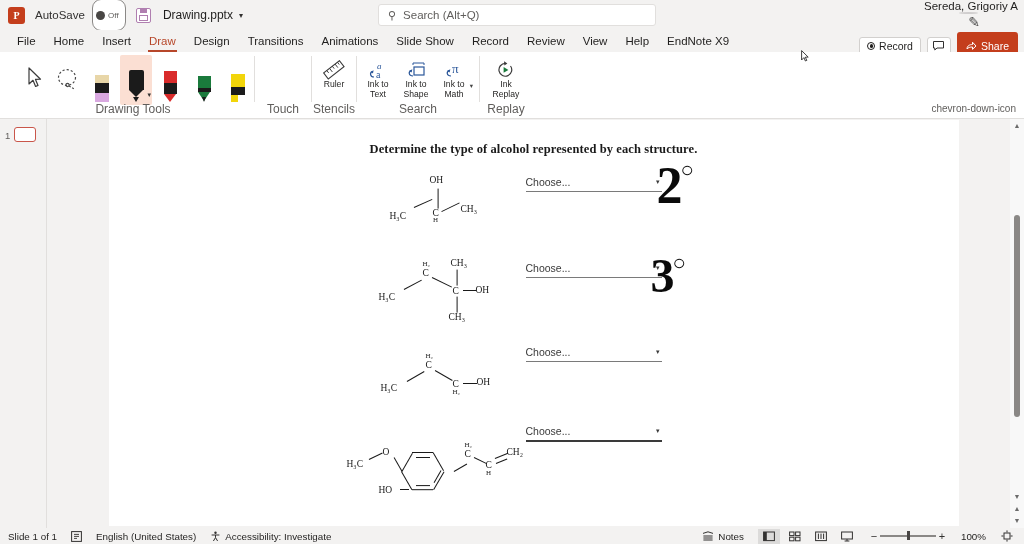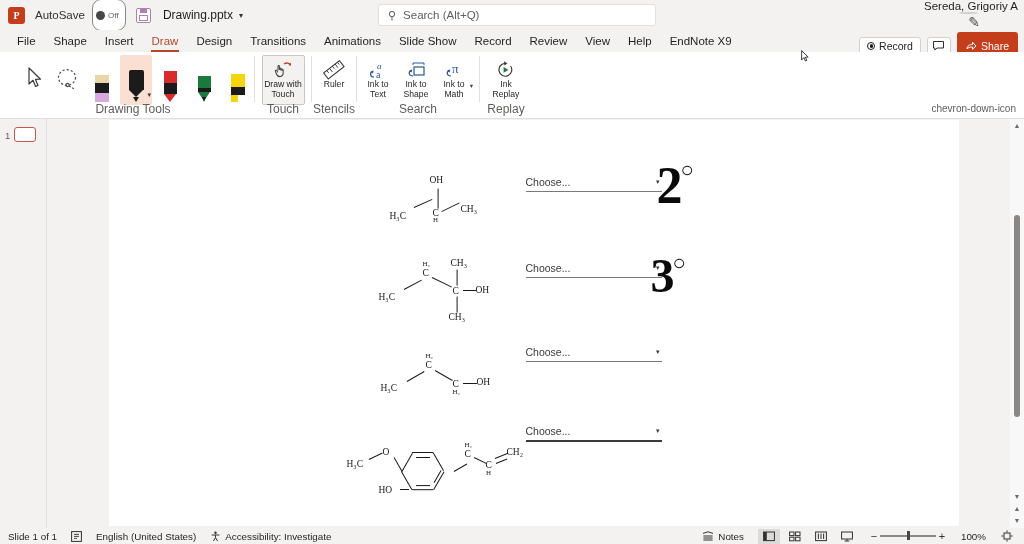--- a/index.html
+++ b/index.html
@@ -276,21 +276,21 @@
       <svg width="10" height="10" viewBox="0 0 10 10">
         <rect x="0.5" y="1.5" width="8" height="7" fill="none" stroke="#323130" stroke-width="1"></rect>
       </svg>
     </div>
     <div class="tb-icon close-btn">✕</div>
   </div>
 </div>
 
 <div class="ribbon-tabs">
   <div class="rtab">File</div>
-  <div class="rtab">Shape</div>
+  <div class="rtab">Home</div>
   <div class="rtab">Insert</div>
   <div class="rtab active">Draw</div>
   <div class="rtab">Design</div>
   <div class="rtab">Transitions</div>
   <div class="rtab">Animations</div>
   <div class="rtab">Slide Show</div>
   <div class="rtab">Record</div>
   <div class="rtab">Review</div>
   <div class="rtab">View</div>
   <div class="rtab">Help</div>
@@ -375,36 +375,20 @@
           <div style="height:7px;width:7px;background:#f2d50a;"></div>
         </div>
       </div>
     </div>
     <div class="rgroup-label">Drawing Tools</div>
   </div>
 
   <div class="rsep"></div>
 
   <div class="rgroup" style="width:56px">
-    <div class="rgroup-items" style="justify-content:center;">
-      <div class="btn-touch">
-        <div class="ico-box">
-          <svg width="20" height="17" viewBox="0 0 20 17">
-            <path d="M11 3 C13.5 1.2 16.5 2 17.6 4.2" fill="none" stroke="#c43e1c" stroke-width="1.3"></path>
-            <path d="M17.8 1.6 L18 4.6 L15.3 4.2 Z" fill="#c43e1c"></path>
-            <path d="M5 9 V5.2 C5 4.3 6.4 4.3 6.4 5.2 V8.4 M6.4 7.6 C6.4 6.9 7.7 6.9 7.7 7.6 V9
-                     M7.7 8.2 C7.7 7.5 9 7.5 9 8.2 V9.6
-                     M9 9 C9 8.4 10.2 8.4 10.2 9 V11.6
-                     C10.2 14.4 8.6 15.6 6.8 15.6 C4.6 15.6 3.6 14 3.2 12.4 L2.4 10.2
-                     C2.1 9.3 3.3 8.7 3.8 9.6 L4.6 11" fill="none" stroke="#444" stroke-width="1.05" stroke-linejoin="round" stroke-linecap="round"></path>
-          </svg>
-        </div>
-        <div class="btn-lbl">Draw with Touch</div>
-      </div>
-    </div>
     <div class="rgroup-label">Touch</div>
   </div>
 
   <div class="rsep"></div>
 
   <div class="rgroup" style="width:44px">
     <div class="rgroup-items" style="justify-content:center;">
       <div class="btn-plain">
         <div class="ico-box">
           <svg width="22" height="20" viewBox="0 0 22 20">
@@ -492,20 +476,21 @@
     <div class="thumb-row">
       <span class="thumb-num">1</span>
       <div class="thumb"></div>
     </div>
   </div>
   <div class="panel-divider"></div>
 
   <div class="slide-area">
     <div class="slide">
 
+      <div class="slide-title">Determine the type of alcohol represented by each structure.</div>
 
       <div class="struct" style="left:278px; top:55px; width:110px; height:60px;">
         <span class="chem" style="left:43px; top:0px;">OH</span>
         <div class="bond" style="left:51px; top:13px; width:20px; transform:rotate(90deg);"></div>
         <span class="chem" style="left:46px; top:33px;">C</span>
         <span class="chem" style="left:46.5px; top:41px; font-size:7px;">H</span>
         <div class="bond" style="left:27px; top:32px; width:20px; transform:rotate(-24deg);"></div>
         <div class="bond" style="left:55px; top:37px; width:20px; transform:rotate(-26deg) translateY(-1px);"></div>
         <span class="chem" style="left:3px; top:36px;">H₃C</span>
         <span class="chem" style="left:74px; top:29px;">CH₃</span>

